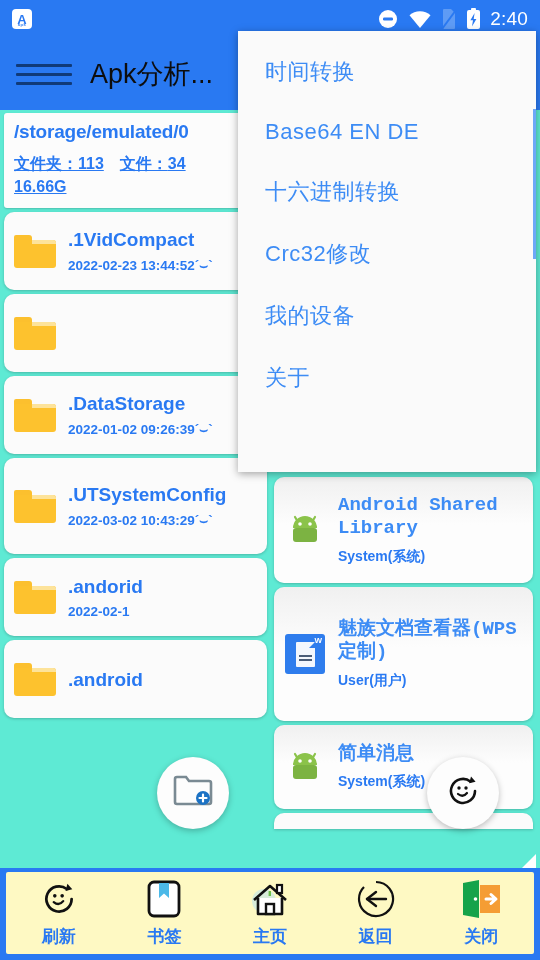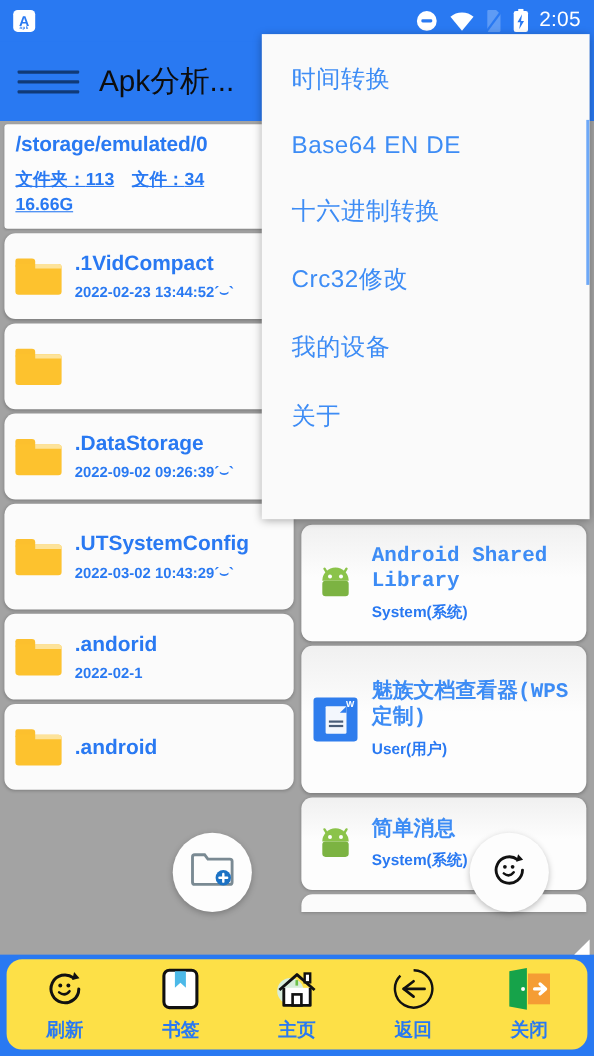--- a/index.html
+++ b/index.html
@@ -35,21 +35,21 @@
   .hamburger { width: 56px; margin-left: 16px; display: flex; flex-direction: column; gap: 6px; }
   .hamburger span { display: block; height: 3px; background: #103a78; border-radius: 1px; }
   .toolbar-title {
     font-size: 27px; color: #0d0d0d; font-weight: 500;
     margin-left: 18px; white-space: nowrap;
   }
 
   
   .content {
     position: absolute; top: 110px; left: 0; width: 540px; height: 758px;
-    display: flex; background: #a3a3a3;
+    display: flex; background: #5eead4;
   }
   .pane { position: relative; overflow: hidden; }
   .pane-left  { width: 270px; padding: 3px 0 0 4px; }
   .pane-right { width: 270px; padding: 3px 4px 0 4px; }
 
   .path-card {
     background: #fcfcfc; border-radius: 3px; margin: 0 3px 4px 0;
     padding: 8px 10px 10px 10px;
     box-shadow: 0 1px 2px rgba(0,0,0,.18);
   }
@@ -123,21 +123,21 @@
     position: absolute; right: 0px; top: 78px; width: 3px; height: 150px;
     background: #3d8cf5; opacity: .75;
   }
 
   
   .bottomnav {
     position: absolute; left: 0; bottom: 0; width: 540px; height: 92px;
     background: #2979f2; padding: 4px 6px 6px 6px;
   }
   .bottomnav-inner {
-    width: 100%; height: 100%; background: #fde047; border-radius: 14px;
+    width: 100%; height: 100%; background: #fef9c3; border-radius: 2px;
     display: flex; align-items: center; justify-content: space-around;
   }
   .navitem { display: flex; flex-direction: column; align-items: center; gap: 5px; width: 96px; }
   .navitem .nlabel { color: #2979f2; font-weight: bold; font-size: 17px; }
   .navicon { height: 42px; display: flex; align-items: center; justify-content: center; }
 
   .corner-tri {
     position: absolute; right: 4px; bottom: 92px; width: 0; height: 0;
     border-style: solid; border-width: 0 0 14px 14px;
     border-color: transparent transparent #ffffff transparent; z-index: 5;
@@ -175,21 +175,21 @@
             <path d="M1 21 L15 2" stroke="#2979f2" stroke-width="2"></path>
           </svg>
       </span>
       <span>
         <svg width="15" height="22" viewBox="0 0 15 22">
             <rect x="5" y="0" width="5" height="2.4" rx="1" fill="#ffffff"></rect>
             <rect x="1" y="2" width="13" height="19" rx="2" fill="#ffffff"></rect>
             <path d="M8.6 5 L4.4 12.2 h2.6 L6 18.6 l4.4 -7.6 H7.7 Z" fill="#2979f2"></path>
           </svg>
       </span>
-      <span class="clock">2:05</span>
+      <span class="clock">2:40</span>
     </div>
   </div>
 
   <div class="toolbar">
     <div class="hamburger">
       <span></span>
         <span></span>
         <span></span>
     </div>
     <div class="toolbar-title">Apk分析...</div>
@@ -232,21 +232,21 @@
         <div class="card">
           <div class="ico">
               <div class="folder">
                 <div class="tab"></div>
                 <div class="body"></div>
                 <div class="lip"></div>
               </div>
             </div>
           <div class="meta">
             <div class="fname">.DataStorage</div>
-            <div class="ftime">2022-09-02 09:26:39´⌣`</div>
+            <div class="ftime">2022-01-02 09:26:39´⌣`</div>
           </div>
         </div>
         <div class="card" style="min-height:96px">
           <div class="ico">
               <div class="folder">
                 <div class="tab"></div>
                 <div class="body"></div>
                 <div class="lip"></div>
               </div>
             </div>

